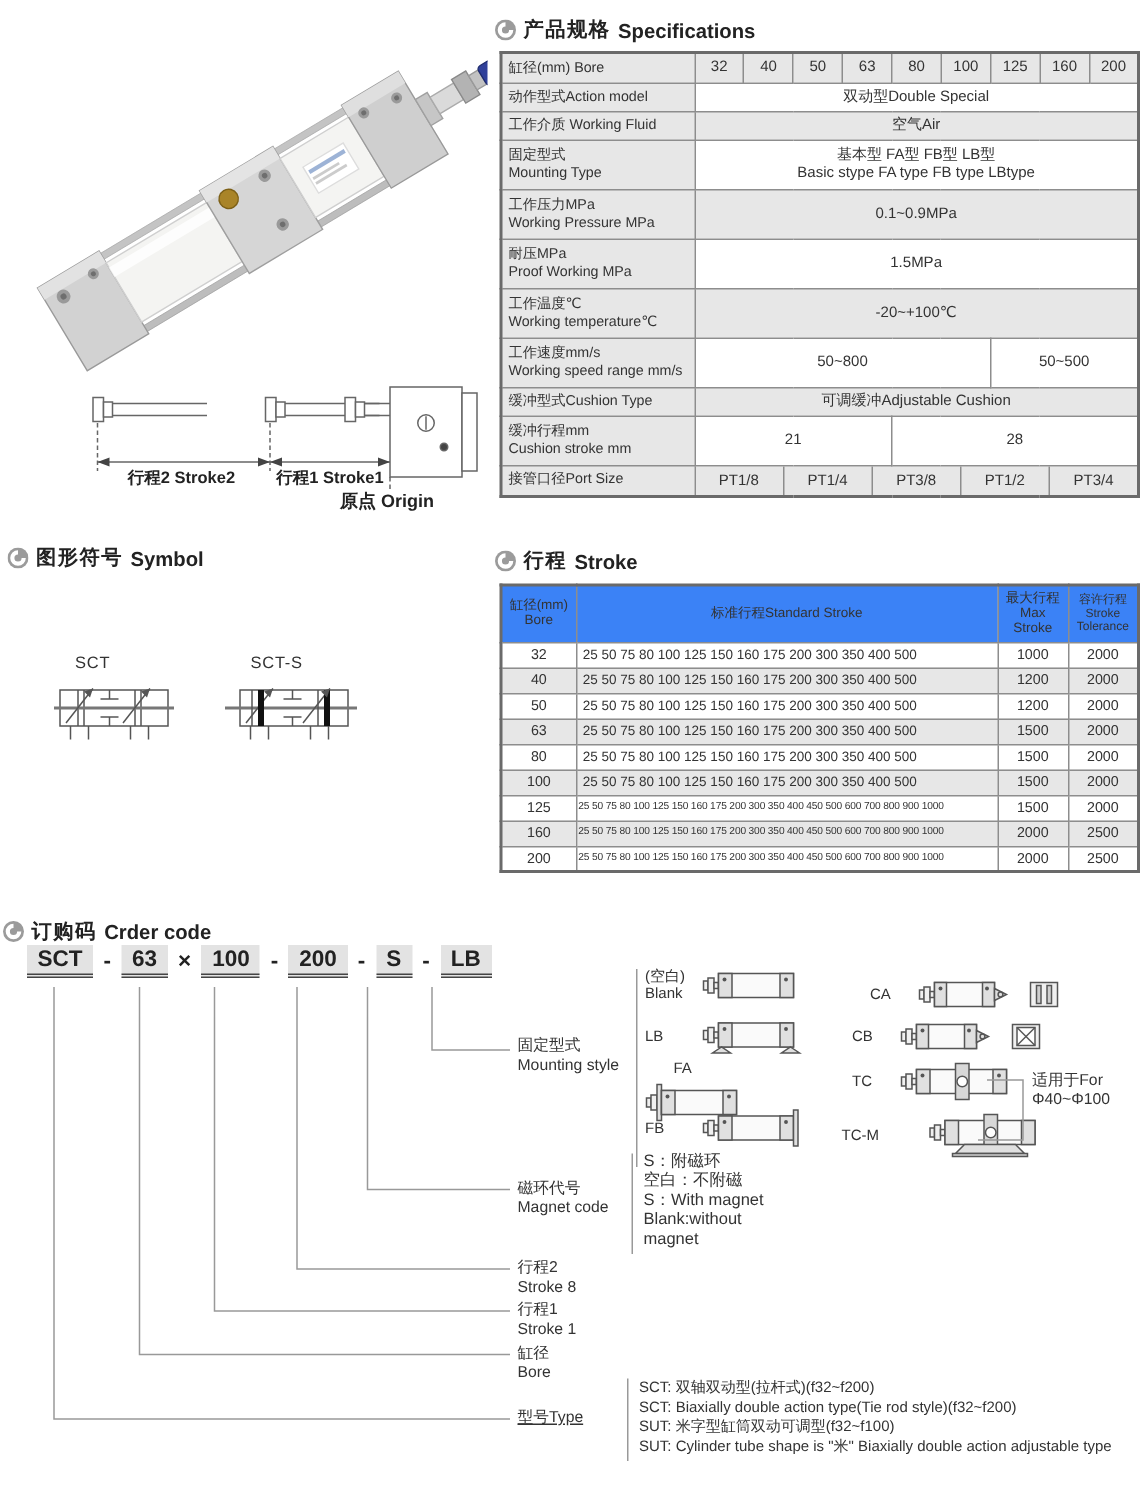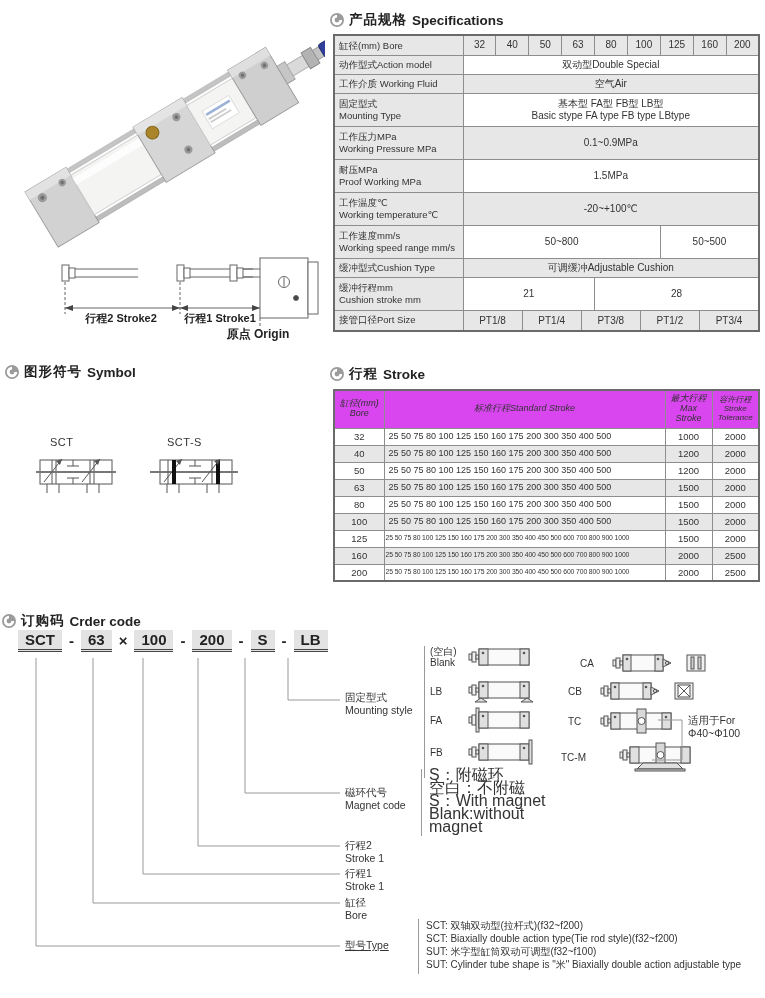--- a/index.html
+++ b/index.html
@@ -23,21 +23,21 @@
   td.lbl{text-align:left;padding-left:4px;background:#e7e7e7;font-size:9.5px;white-space:pre-line;}
   .gray{background:#e7e7e7;}
   tr.h1{height:19px;padding-left:12px;} tr.h2{height:33px;} tr.hh{height:20px;}
   .port-wrap{display:flex;height:19px;align-items:stretch;}
   .port-wrap div{flex:1;line-height:19px;border-left:1px solid #8d8d8d;}
   .port-wrap div:first-child{border-left:none;}
 
   .stroke-table td{font-size:9px;}
   .stroke-table tr.body{height:17px;}
   .stroke-table tr.head{height:38px;}
-  .stroke-table td.hcell{background:#d946ef;font-size:9px;white-space:pre-line;line-height:1.1;font-style:italic;}
+  .stroke-table td.hcell{background:#3b82f6;font-size:9px;white-space:pre-line;line-height:1.1;}
   .stroke-table td.dense{font-size:6.8px;letter-spacing:-0.1px;white-space:nowrap;overflow:hidden;padding:0 1px;}
   .stroke-table td.num{font-size:9.5px;}
 
   
   .code-row{display:flex;align-items:flex-start;gap:7px;font-weight:bold;font-size:15px;color:#222;}
   .code-box{background:#e3e3e3;padding:1px 7px 1px 7px;border-bottom:3px double #444;}
   .code-sep{padding-top:2px;}
   .oc-label{position:absolute;left:345px;font-size:10.5px;line-height:13px;white-space:pre-line;color:#333;}
   .oc-note{position:absolute;font-size:10px;line-height:13px;white-space:pre-line;color:#333;}
   .vbar{position:absolute;width:1px;background:#999;}
@@ -395,21 +395,21 @@
     <path d="M245,58 V193 H340"></path>
     <path d="M288,58 V100 H340"></path>
   </g>
 </svg>
 
 <div class="oc-label" style="top:691px;">固定型式
 Mounting style</div>
 <div class="oc-label" style="top:786px;">磁环代号
 Magnet code</div>
 <div class="oc-label" style="top:839px;">行程2
-Stroke 1</div>
+Stroke 8</div>
 <div class="oc-label" style="top:867px;">行程1
 Stroke 1</div>
 <div class="oc-label" style="top:896px;">缸径
 Bore</div>
 <div class="oc-label" style="top:939px;text-decoration:underline;">型号Type</div>
 
 <div class="vbar" style="left:424px;top:646px;height:132px;"></div>
 <div class="vbar" style="left:421px;top:769px;height:67px;"></div>
 <div class="vbar" style="left:418px;top:919px;height:55px;"></div>
 
@@ -443,21 +443,21 @@
         <rect x="11" y="5" width="9" height="16" fill="#e0e0e0"></rect>
         <rect x="52" y="5" width="9" height="16" fill="#e0e0e0"></rect>
         <path d="M13,21 L7,25 H19 Z" fill="#e0e0e0"></path>
         <path d="M59,21 L65,25 H53 Z" fill="#e0e0e0"></path>
       </g>
       <circle cx="15" cy="9" r="1.3" fill="#555"></circle>
         <circle cx="56" cy="9" r="1.3" fill="#555"></circle>
     </svg>
   </div>
 
-  <div class="m-item" style="left:0;top:63px;">
+  <div class="m-item" style="left:0;top:63px;flex-direction:column;">
     <span class="mlab">FA</span>
     <svg width="72" height="26" viewBox="0 0 72 26">
       <g stroke="#555" fill="#f0f0f0" stroke-width="1">
         <rect x="1" y="10" width="3" height="6"></rect>
           <rect x="4" y="8" width="4" height="10"></rect>
         <rect x="8" y="1" width="3" height="24" fill="#e0e0e0"></rect>
         <rect x="11" y="5" width="50" height="16" fill="#fafafa"></rect>
         <rect x="11" y="5" width="9" height="16" fill="#e0e0e0"></rect>
         <rect x="52" y="5" width="9" height="16" fill="#e0e0e0"></rect>
       </g>
@@ -568,21 +568,21 @@
 
   <svg class="abs" style="left:0;top:0;" width="335" height="136">
     <g stroke="#999" fill="none" stroke-width="1">
       <path d="M228,76 H252 V116 H222"></path>
     </g>
   </svg>
   <div class="oc-note" style="left:258px;top:70px;font-size:10.5px;">适用于For
 Φ40~Φ100</div>
 </div>
 
-<div class="oc-note" style="left:429px;top:768px;font-size:16px;">S：附磁环
+<div class="oc-note" style="left:429px;top:768px;font-size:11px;">S：附磁环
 空白：不附磁
 S：With magnet
 Blank:without
 magnet</div>
 
 <div class="oc-note" style="left:426px;top:919px;">SCT: 双轴双动型(拉杆式)(f32~f200)
 SCT: Biaxially double action type(Tie rod style)(f32~f200)
 SUT: 米字型缸筒双动可调型(f32~f100)
 SUT: Cylinder tube shape is "米" Biaxially double action adjustable type</div>
 

